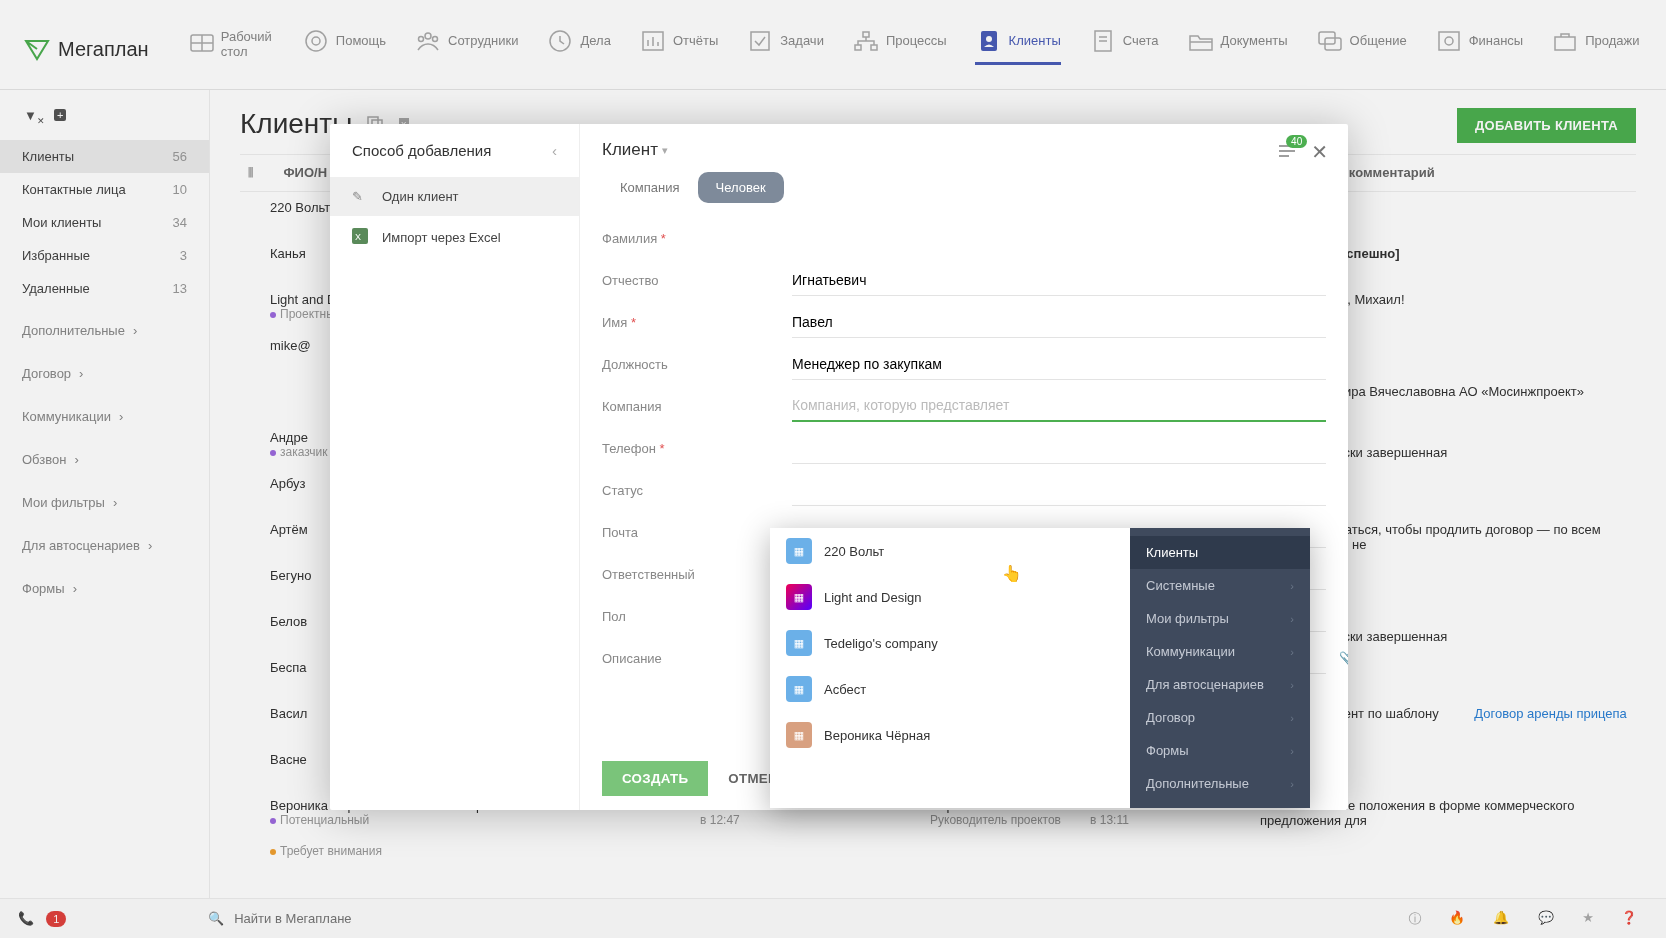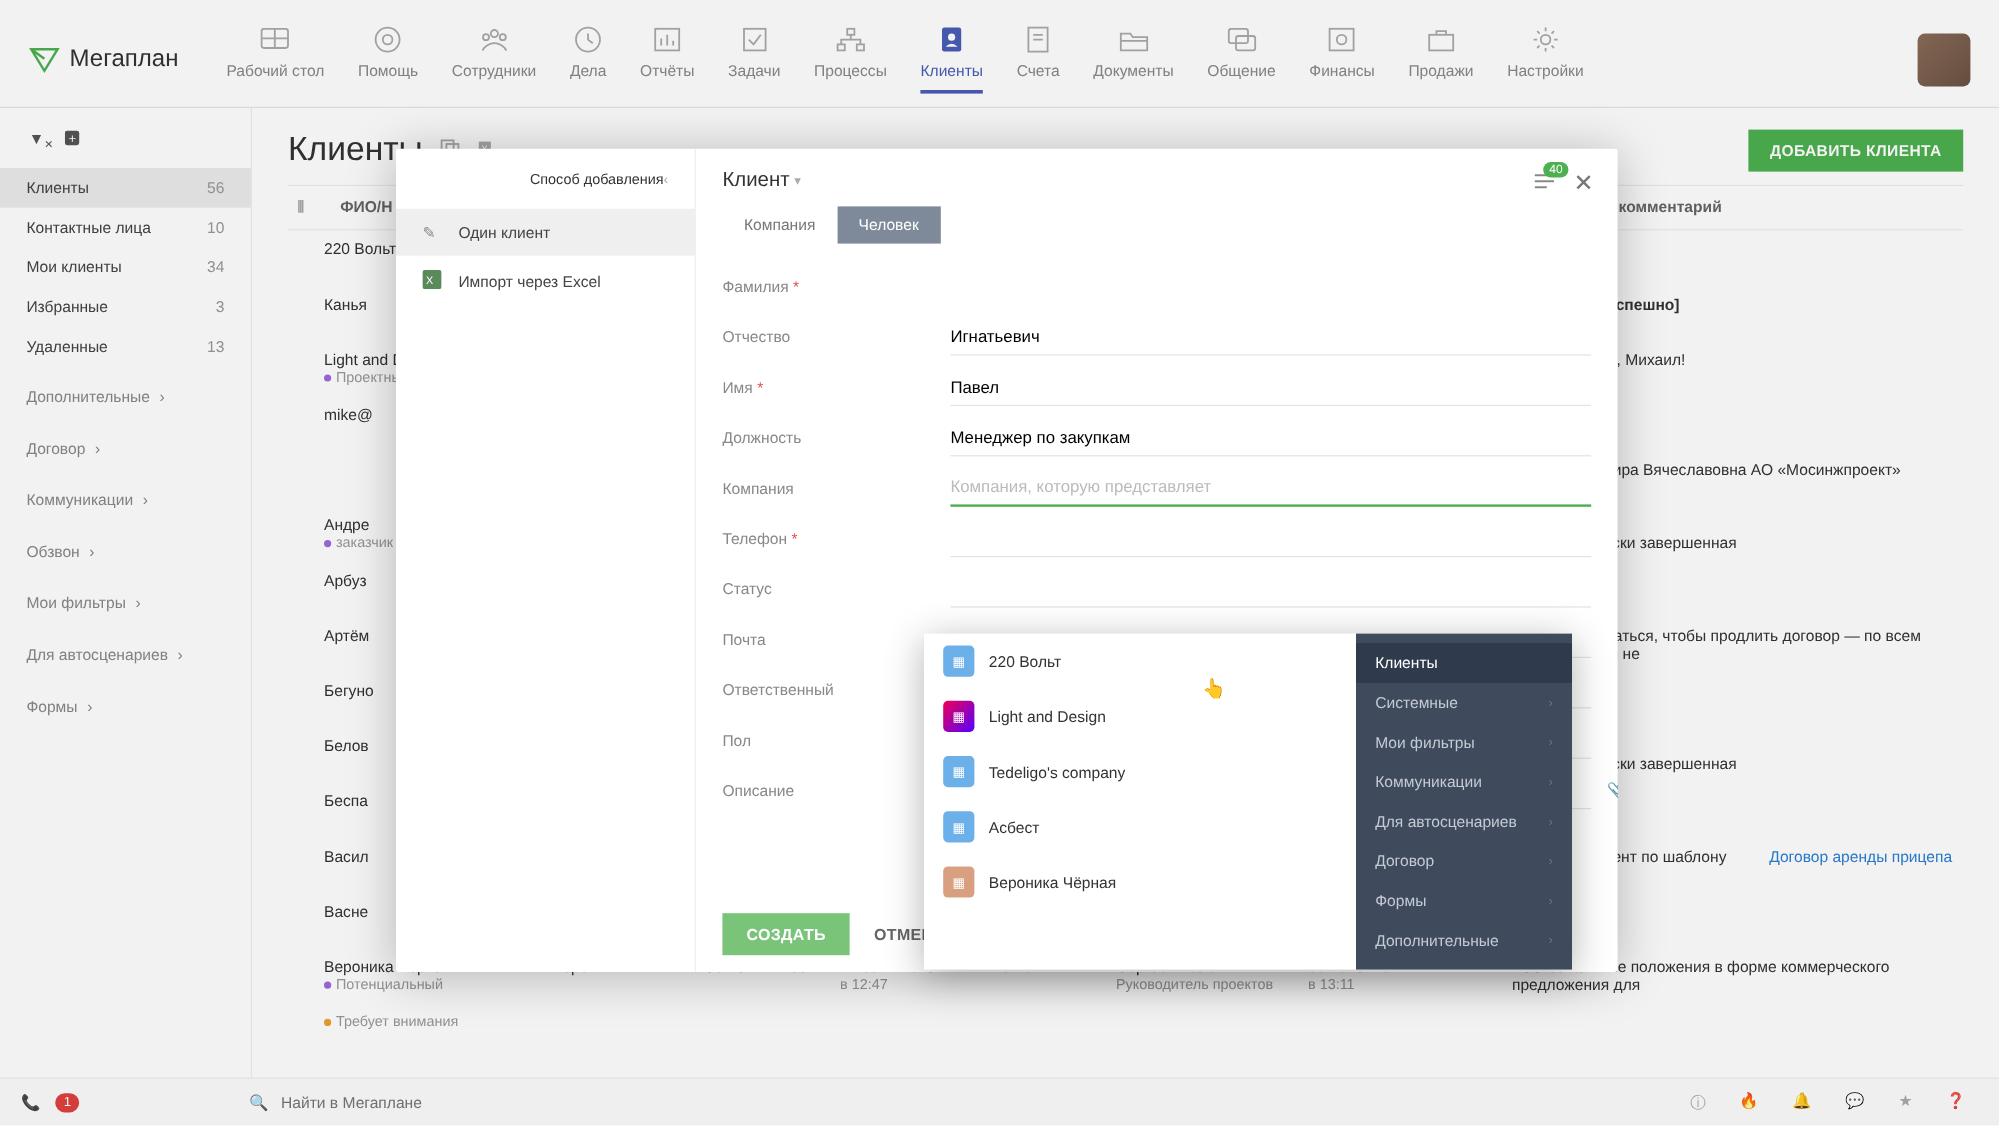--- a/index.html
+++ b/index.html
@@ -1,21 +1,21 @@
 <!DOCTYPE html>
 <html><head>
 <meta charset="utf-8">
 <style>
 * { box-sizing: border-box; margin: 0; padding: 0; }
 body { font-family: -apple-system, BlinkMacSystemFont, "Segoe UI", Arial, sans-serif; font-size: 13px; color: #333; background: #fff; width: 1666px; height: 938px; overflow: hidden; position: relative; }
 .header { display: flex; align-items: center; padding: 10px 24px 0 24px; border-bottom: 1px solid #e5e5e5; height: 90px; }
 .logo { display: flex; align-items: center; font-size: 20px; font-weight: 500; color: #333; margin-right: 40px; }
 .logo svg { margin-right: 8px; }
 .nav { display: flex; gap: 28px; flex: 1; align-items: flex-start; }
-.nav-item { display: flex; flex-direction: column; align-items: center; gap: 6px; cursor: pointer; color: #888; padding-bottom: 12px; position: relative; }
+.nav-item { display: flex; align-items: center; gap: 6px; cursor: pointer; color: #888; padding-bottom: 12px; position: relative; }
 .nav-item.active { color: #4a5db8; }
 .nav-item.active::after { content:''; position:absolute; bottom:0; left:0; right:0; height:3px; background:#4a5db8; }
 .nav-item span { font-size: 13px; }
 .nav-icon { width: 28px; height: 24px; display:flex; align-items:center; justify-content:center; }
 .avatar-top { width: 44px; height: 44px; border-radius: 6px; background: linear-gradient(135deg,#8a6d5a,#6b5142); margin-left: auto; }
 .content-wrap { display: flex; height: calc(100% - 90px - 40px); }
 .sidebar { width: 210px; border-right: 1px solid #eee; padding-top: 10px; }
 .sidebar-top-icons { display:flex; gap:10px; padding: 8px 20px 14px 24px; color:#555; }
 .sidebar-list .item { display:flex; justify-content:space-between; padding: 9px 22px; cursor:pointer; color:#444; }
 .sidebar-list .item.active { background:#eaeaea; }
@@ -39,33 +39,33 @@
 .rows .sub { color:#999; font-size:12px; }
 .status-dot { display:inline-block; width:6px; height:6px; border-radius:50%; margin-right:4px; vertical-align:middle; }
 .purple { background:#9c6ade; }
 .orange { background:#f0a030; }
 .comment-cell a { color:#2a7fd4; text-decoration:none;margin-left:32px; }
 .chev { color:#aaa; margin-right:3px; }
 .bold { font-weight:600; }
 .overlay { position:absolute; inset:0; background:rgba(0,0,0,0.05); z-index:50; }
 .modal { position:absolute; top:124px; left:330px; width:1018px; height:686px; background:#fff; box-shadow:0 4px 40px rgba(0,0,0,0.25); z-index:100; display:flex; border-radius:2px; }
 .modal-left { width:250px; border-right:1px solid #eee; padding:18px 0; }
-.modal-left h3 { font-size:12px; font-weight:500; padding:0 22px 18px 22px; display:flex; justify-content:flex-end; align-items:center; }
+.modal-left h3 { font-size:15px; font-weight:500; padding:0 22px 18px 22px; display:flex; justify-content:space-between; align-items:center; }
 .ml-item { padding:12px 22px; display:flex; gap:12px; align-items:center; cursor:pointer; color:#444; }
 .ml-item.active { background:#efefef; }
 .ml-icon { width:18px; color:#888; }
 .modal-right { flex:1; display:flex; flex-direction:column; }
 .mr-header { padding: 16px 20px 0 22px; }
 .mr-title { font-size:17px; font-weight:500; display:inline-flex; align-items:center; gap:4px; }
 .mr-top-icons { float:right; display:flex; gap:14px; align-items:center; color:#777; }
 .badge-40 { position:relative; }
 .badge-40::after { content:'40'; position:absolute; top:-8px; right:-10px; background:#4caf50; color:#fff; font-size:10px; border-radius:10px; padding:1px 5px; }
 .tabs { display:flex; gap:0; margin-top:12px; }
 .tab { padding:8px 18px; color:#777; cursor:pointer; font-size:13px; }
-.tab.active { background:#7e8a9a; color:#fff; border-radius:0;text-align:right; }
+.tab.active { background:#7e8a9a; color:#fff; border-radius:10px;text-align:right; }
 .form { padding: 14px 22px; flex:1; overflow:auto; }
 .form-row { display:flex; align-items:center; min-height:42px; }
 .form-label { width:190px; color:#888; font-size:13px; }
 .req { color:#e05050; }
 .form-input { flex:1; border:none; border-bottom:1px solid #e3e3e3; padding:7px 0; font-size:14px; outline:none; }
 .form-input.active-line { border-bottom: 2px solid #4caf50; }
 .form-input::placeholder { color:#bbb; }
 .form-footer { padding: 14px 22px; display:flex; gap:20px; align-items:center; }
 .btn-create { background:#7ac47a; color:#fff; border:none; padding:10px 20px; font-weight:600; letter-spacing:0.3px; cursor:pointer; }
 .btn-cancel { background:none; border:none; color:#666; font-weight:600; letter-spacing:0.3px; cursor:pointer; }

